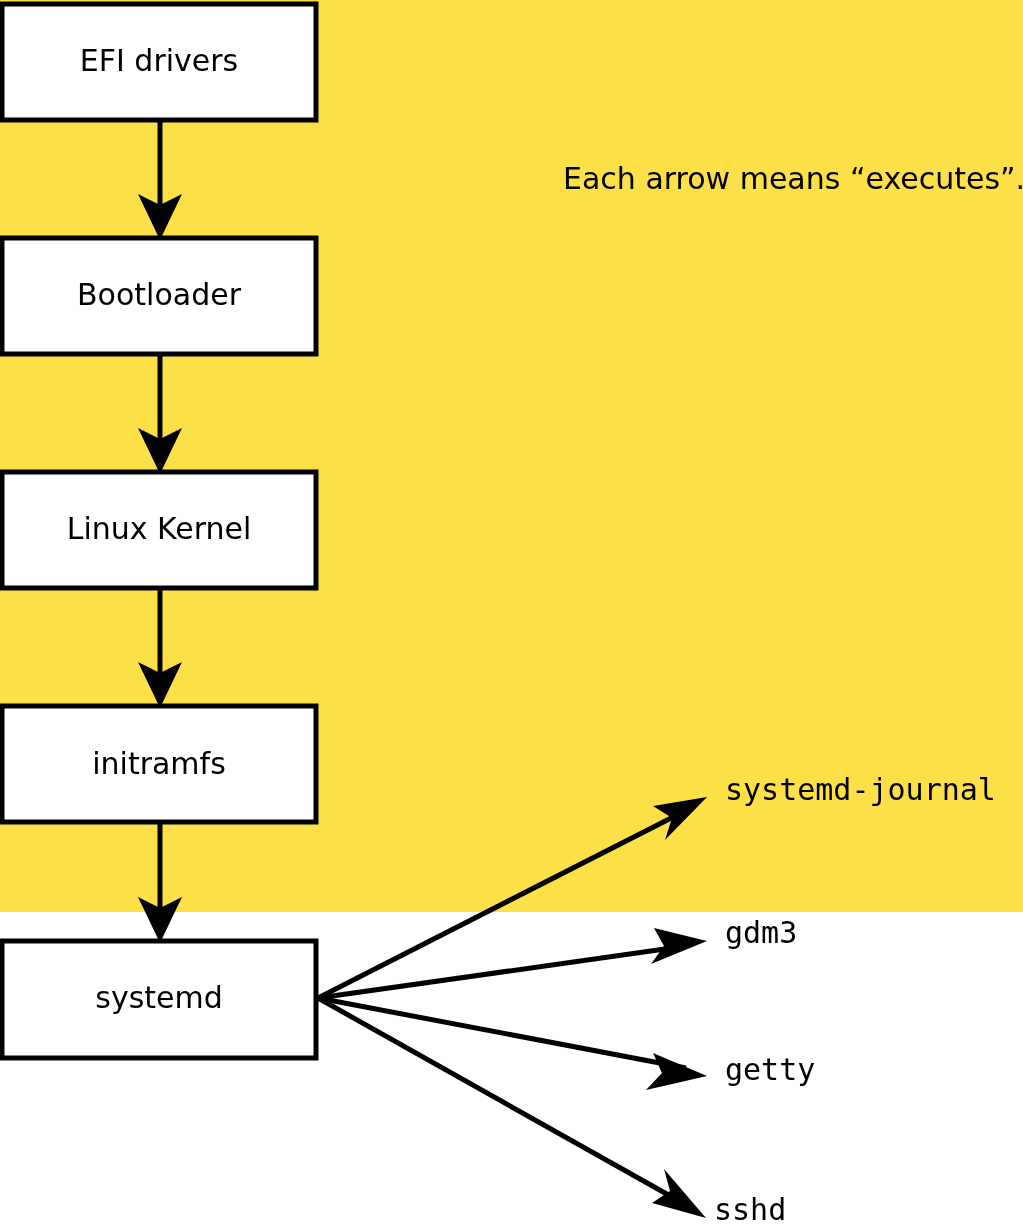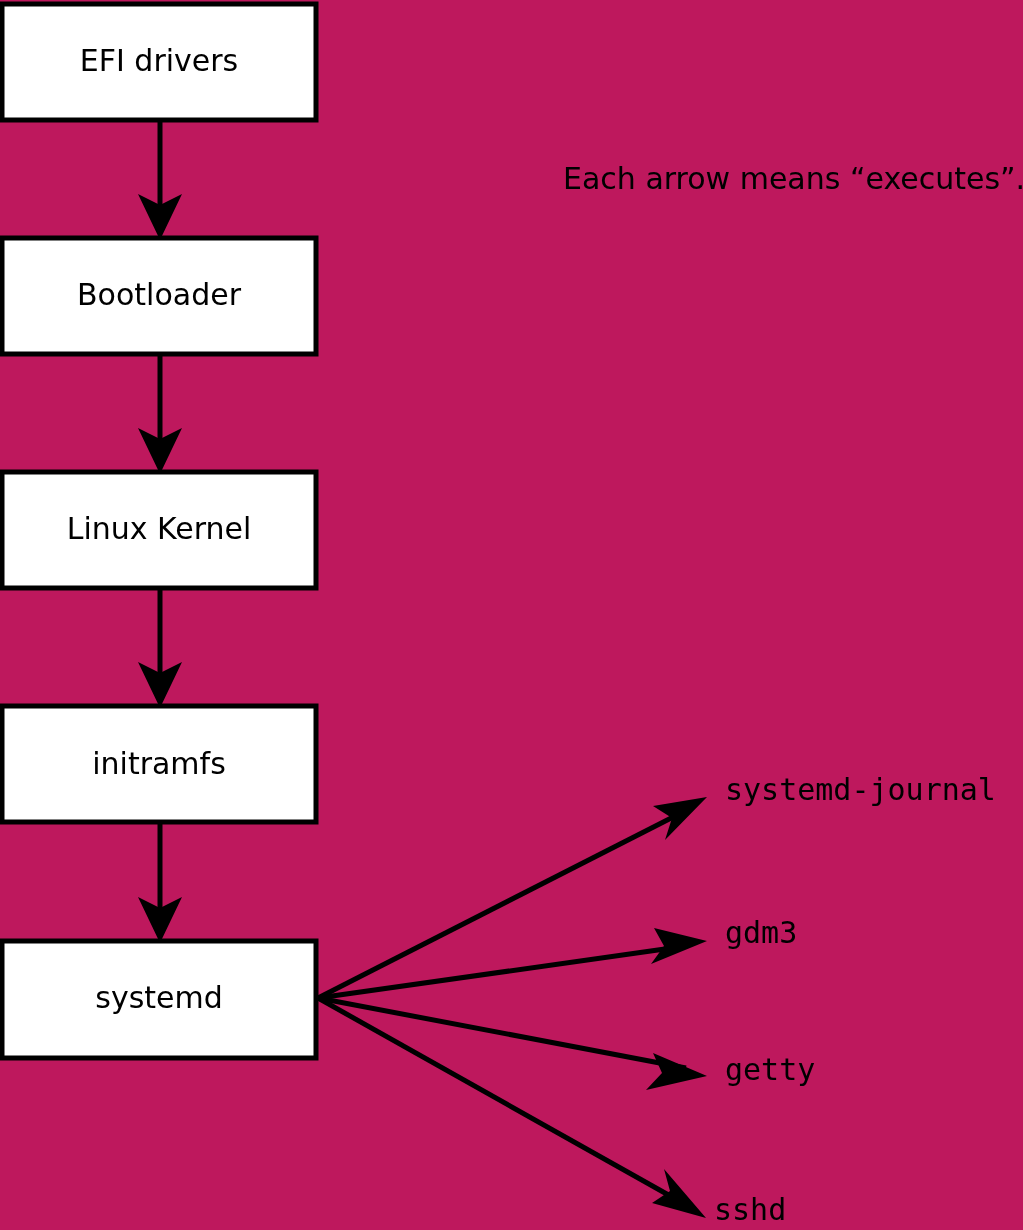--- a/index.html
+++ b/index.html
@@ -9,22 +9,22 @@
   }
   body {
     width: 1023px;
     height: 1230px;
     overflow: hidden;
     font-family: "DejaVu Sans", sans-serif;
   }
   #diagram-root {
     position: relative;
     width: 1023px;
-    height: 1230px;
-    background: #be185d;
+    height: 912px;
+    background: #fde047;
   }
   #diagram-svg {
     position: absolute;
     top: 0;
     left: 0;
     width: 1023px;
     height: 1230px;
     display: block;
   }
   .box-rect {

